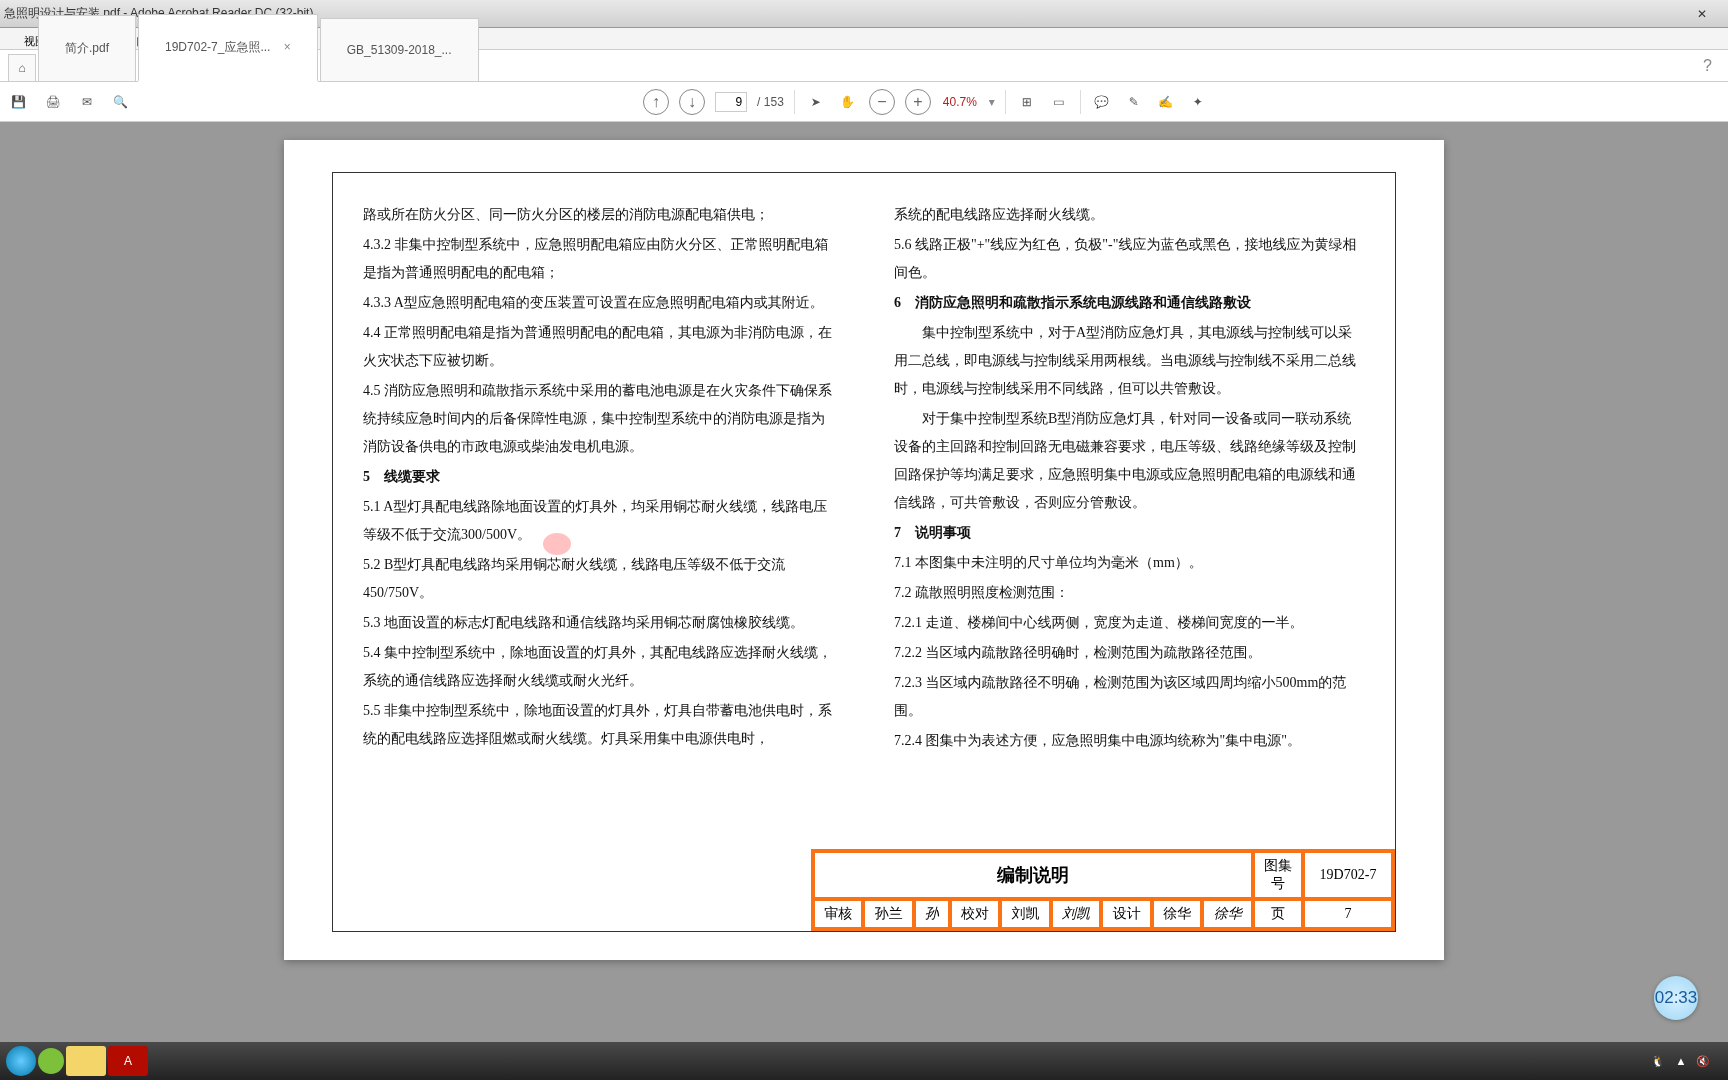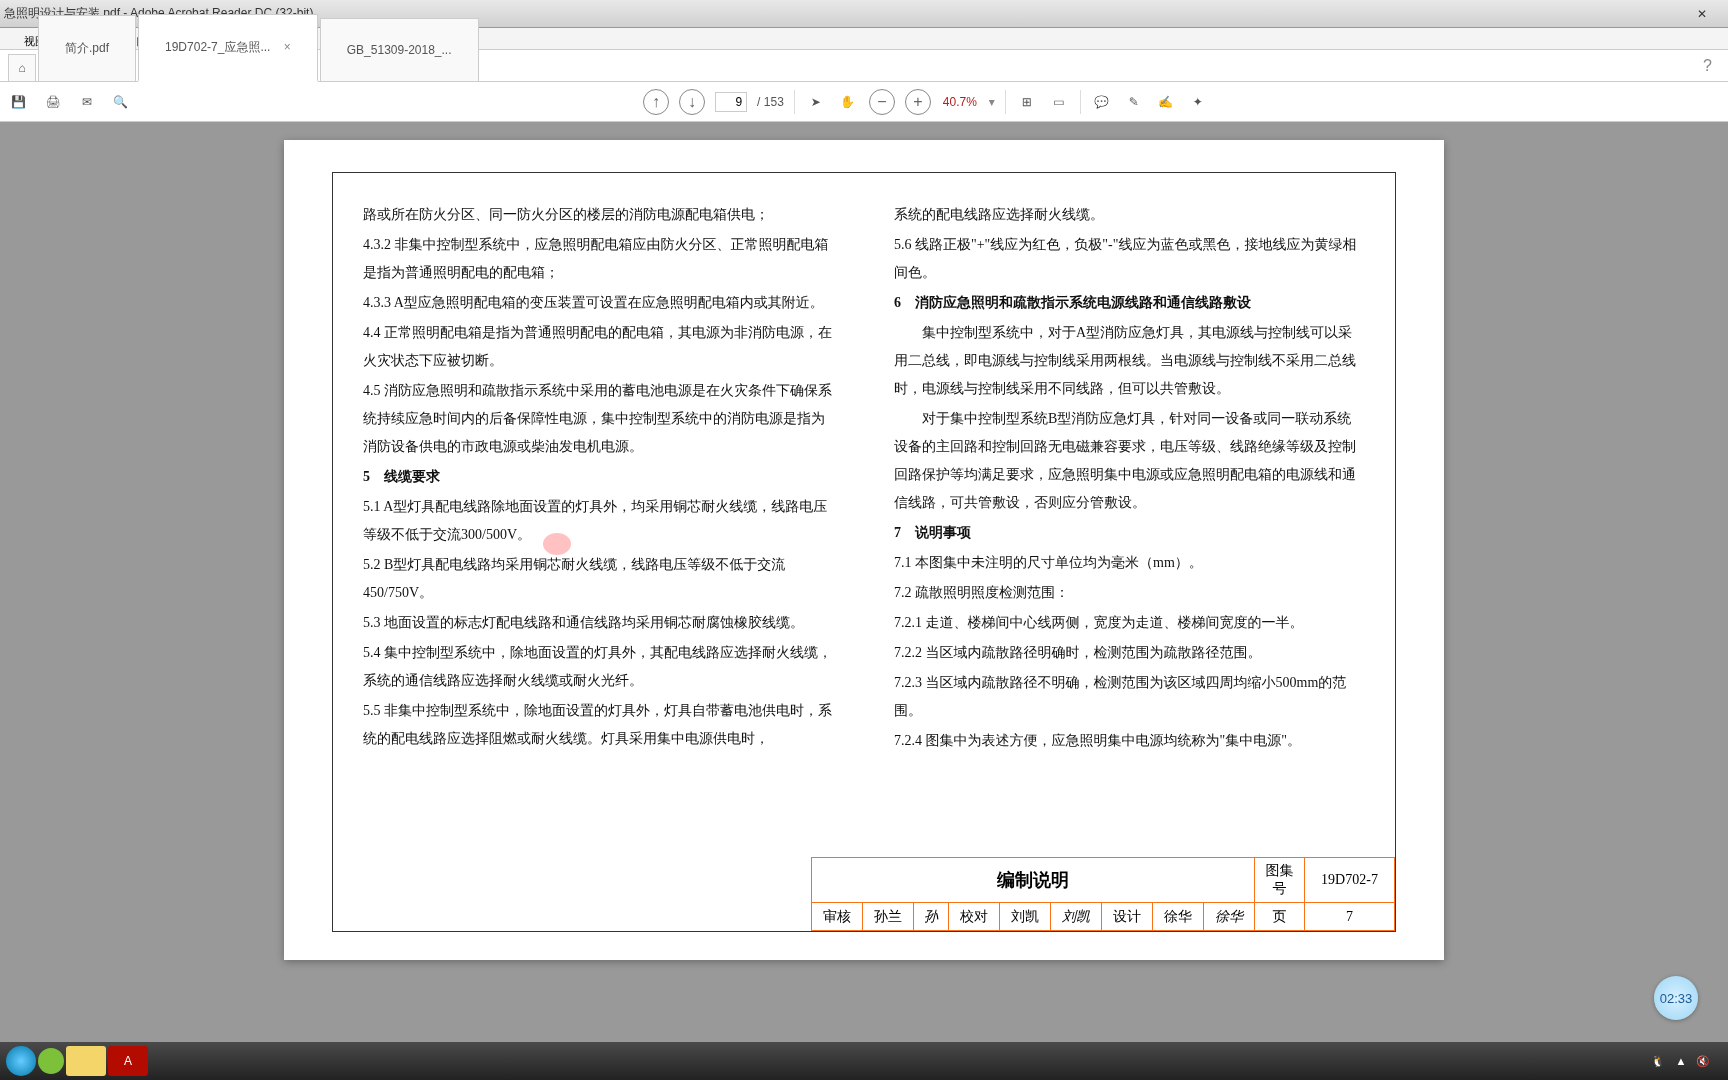--- a/index.html
+++ b/index.html
@@ -156,21 +156,21 @@
     .sec-title { font-weight: bold; }
     .stamp-table {
       position: absolute;
       bottom: 0; right: 0;
       width: 55%;
       border-collapse: collapse;
       font-family: "SimSun", serif;
       font-size: 14px;
     }
     .stamp-table td {
-      border: 1px solid #f97316;
+      border: 4px solid #f97316;
       padding: 4px 8px;
       text-align: center;
       height: 28px;
     }
     .stamp-title { font-size: 18px; font-weight: bold; }
     .cursive { font-style: italic; font-family: cursive, "KaiTi"; }
     .taskbar {
       position: fixed;
       bottom: 0; left: 0;
       width: 1728px;
@@ -201,21 +201,21 @@
     .clock-badge {
       position: fixed;
       right: 30px;
       bottom: 60px;
       width: 44px; height: 44px;
       border-radius: 50%;
       background: radial-gradient(#d8f0ff,#9cd6f5);
       display: flex;
       align-items: center;
       justify-content: center;
-      font-size: 13px;
+      font-size: 17px;
       color: #1a5a99;
       box-shadow: 0 1px 4px rgba(0,0,0,0.3);
     }
     .highlight-dot {
       position: absolute;
       width: 28px; height: 22px;
       border-radius: 50%;
       background: rgba(255,100,100,0.4);
     }
   </style>

